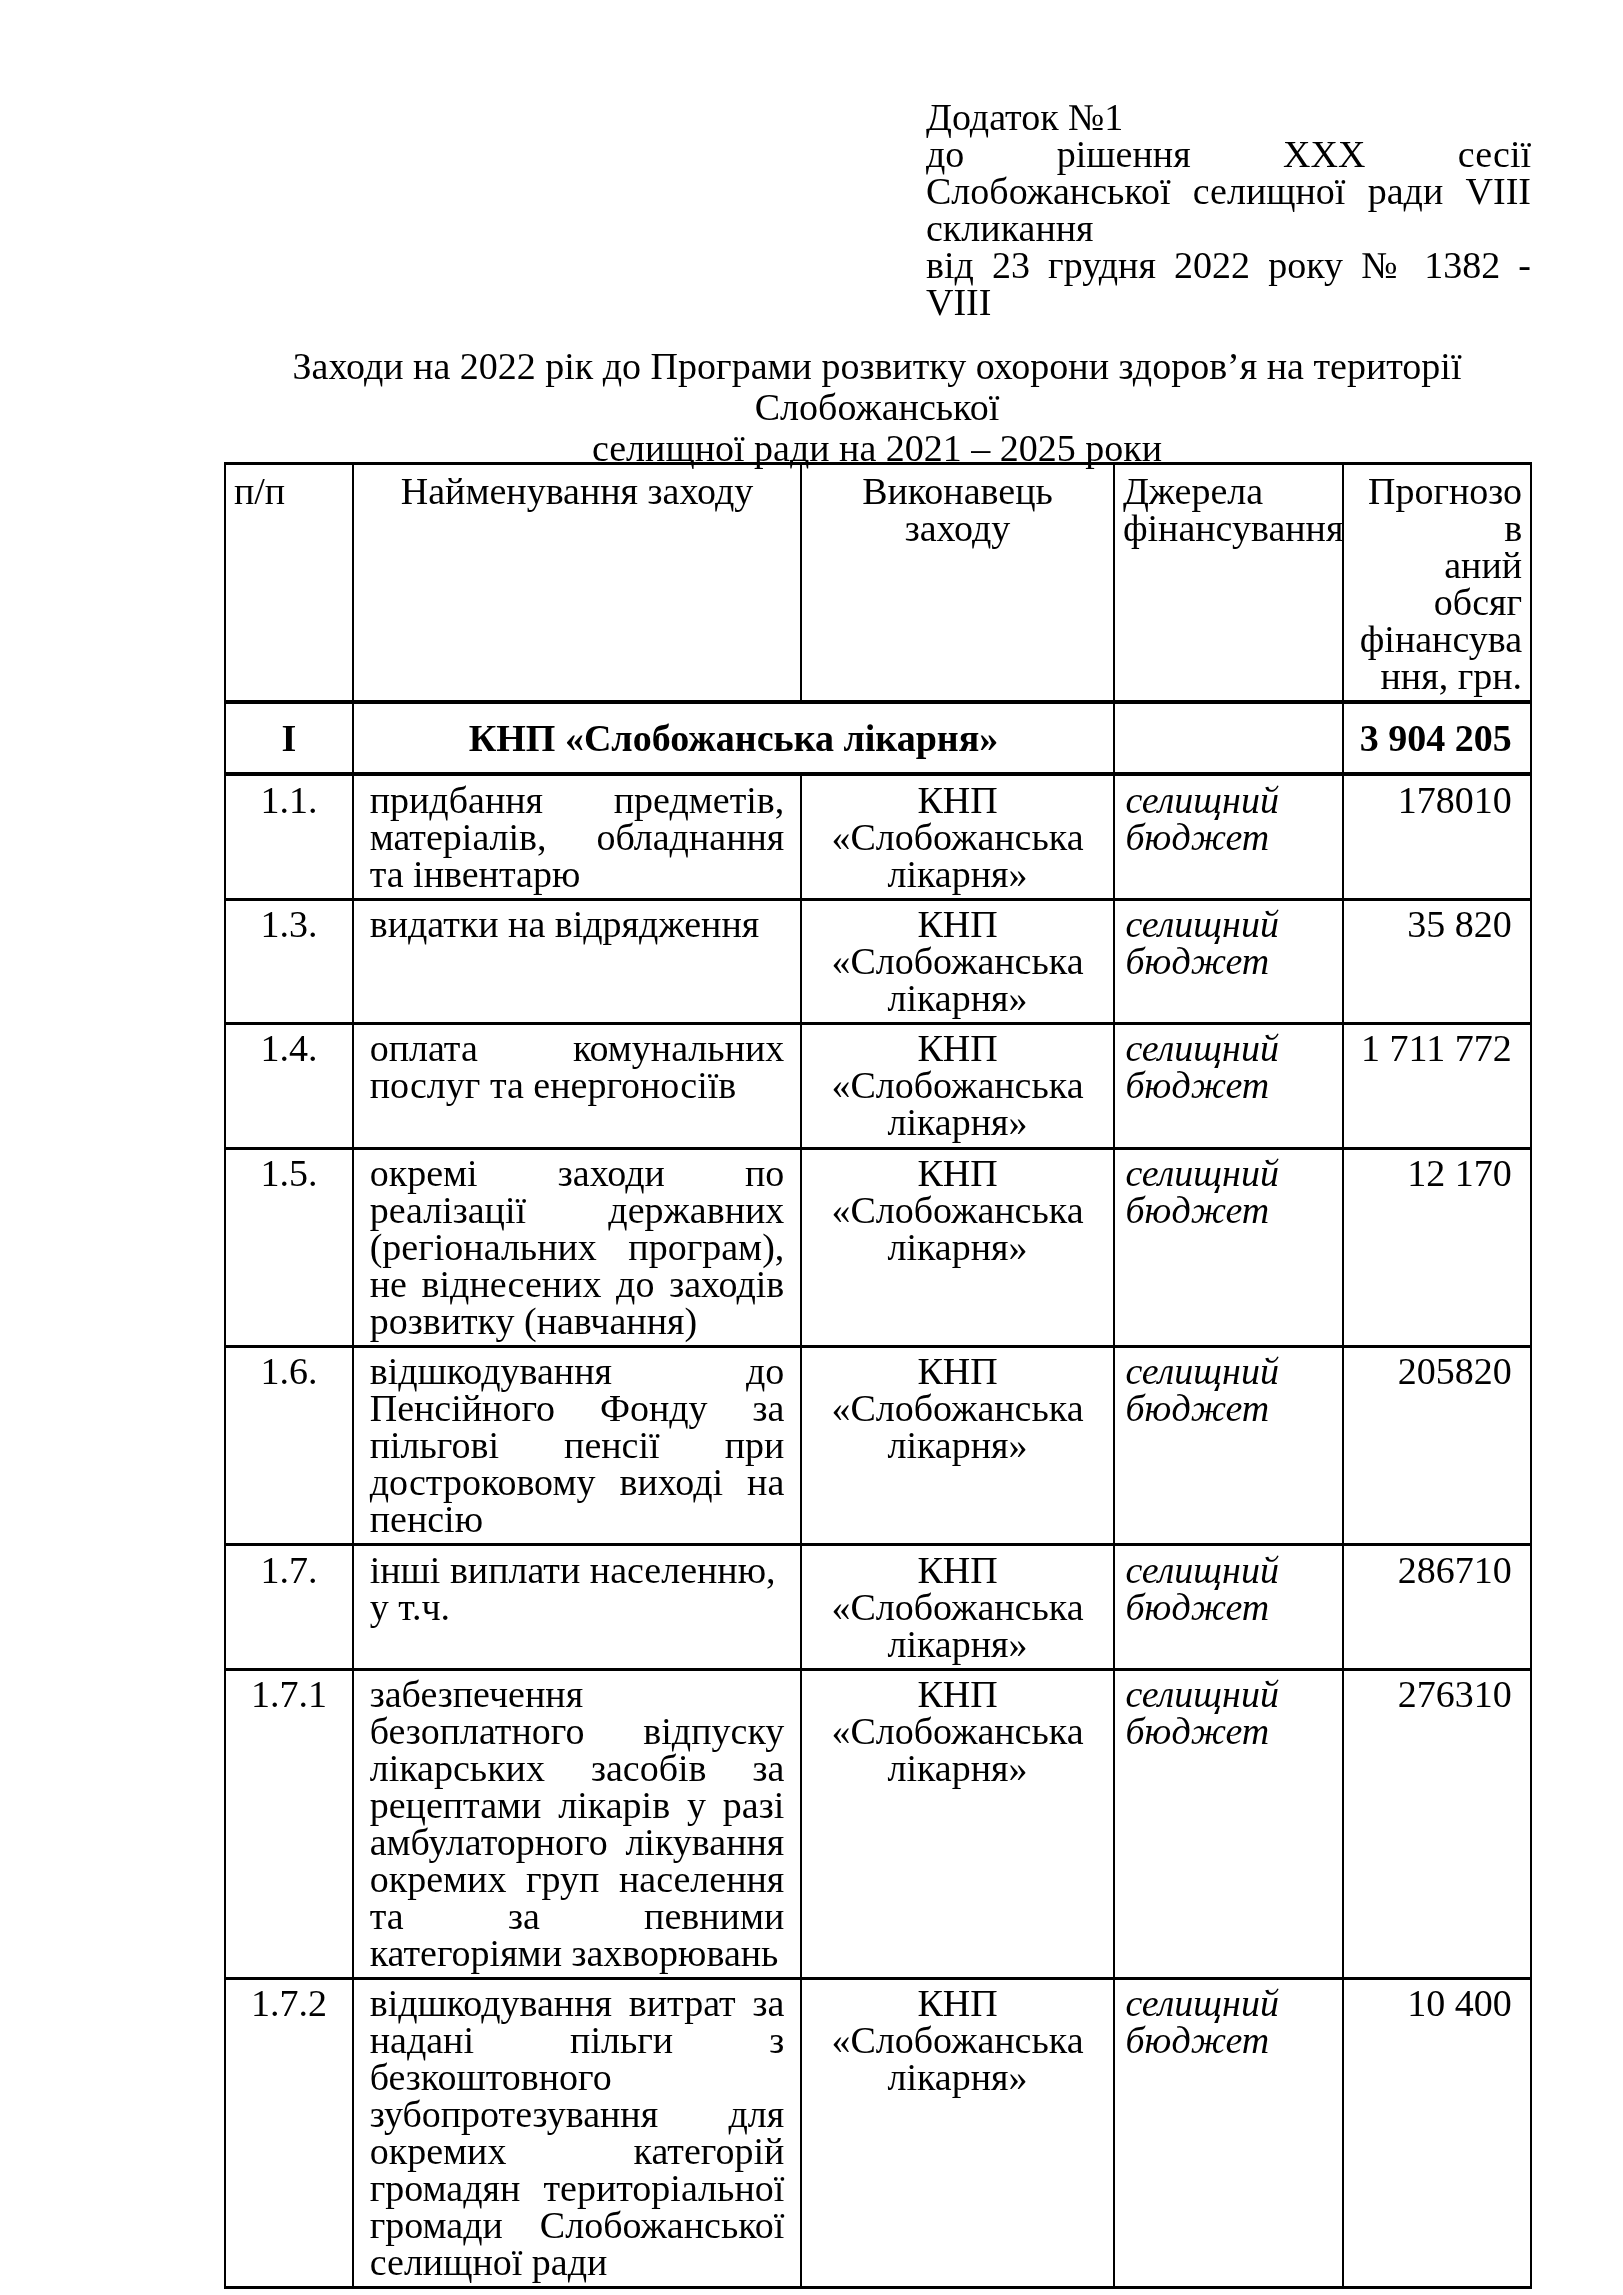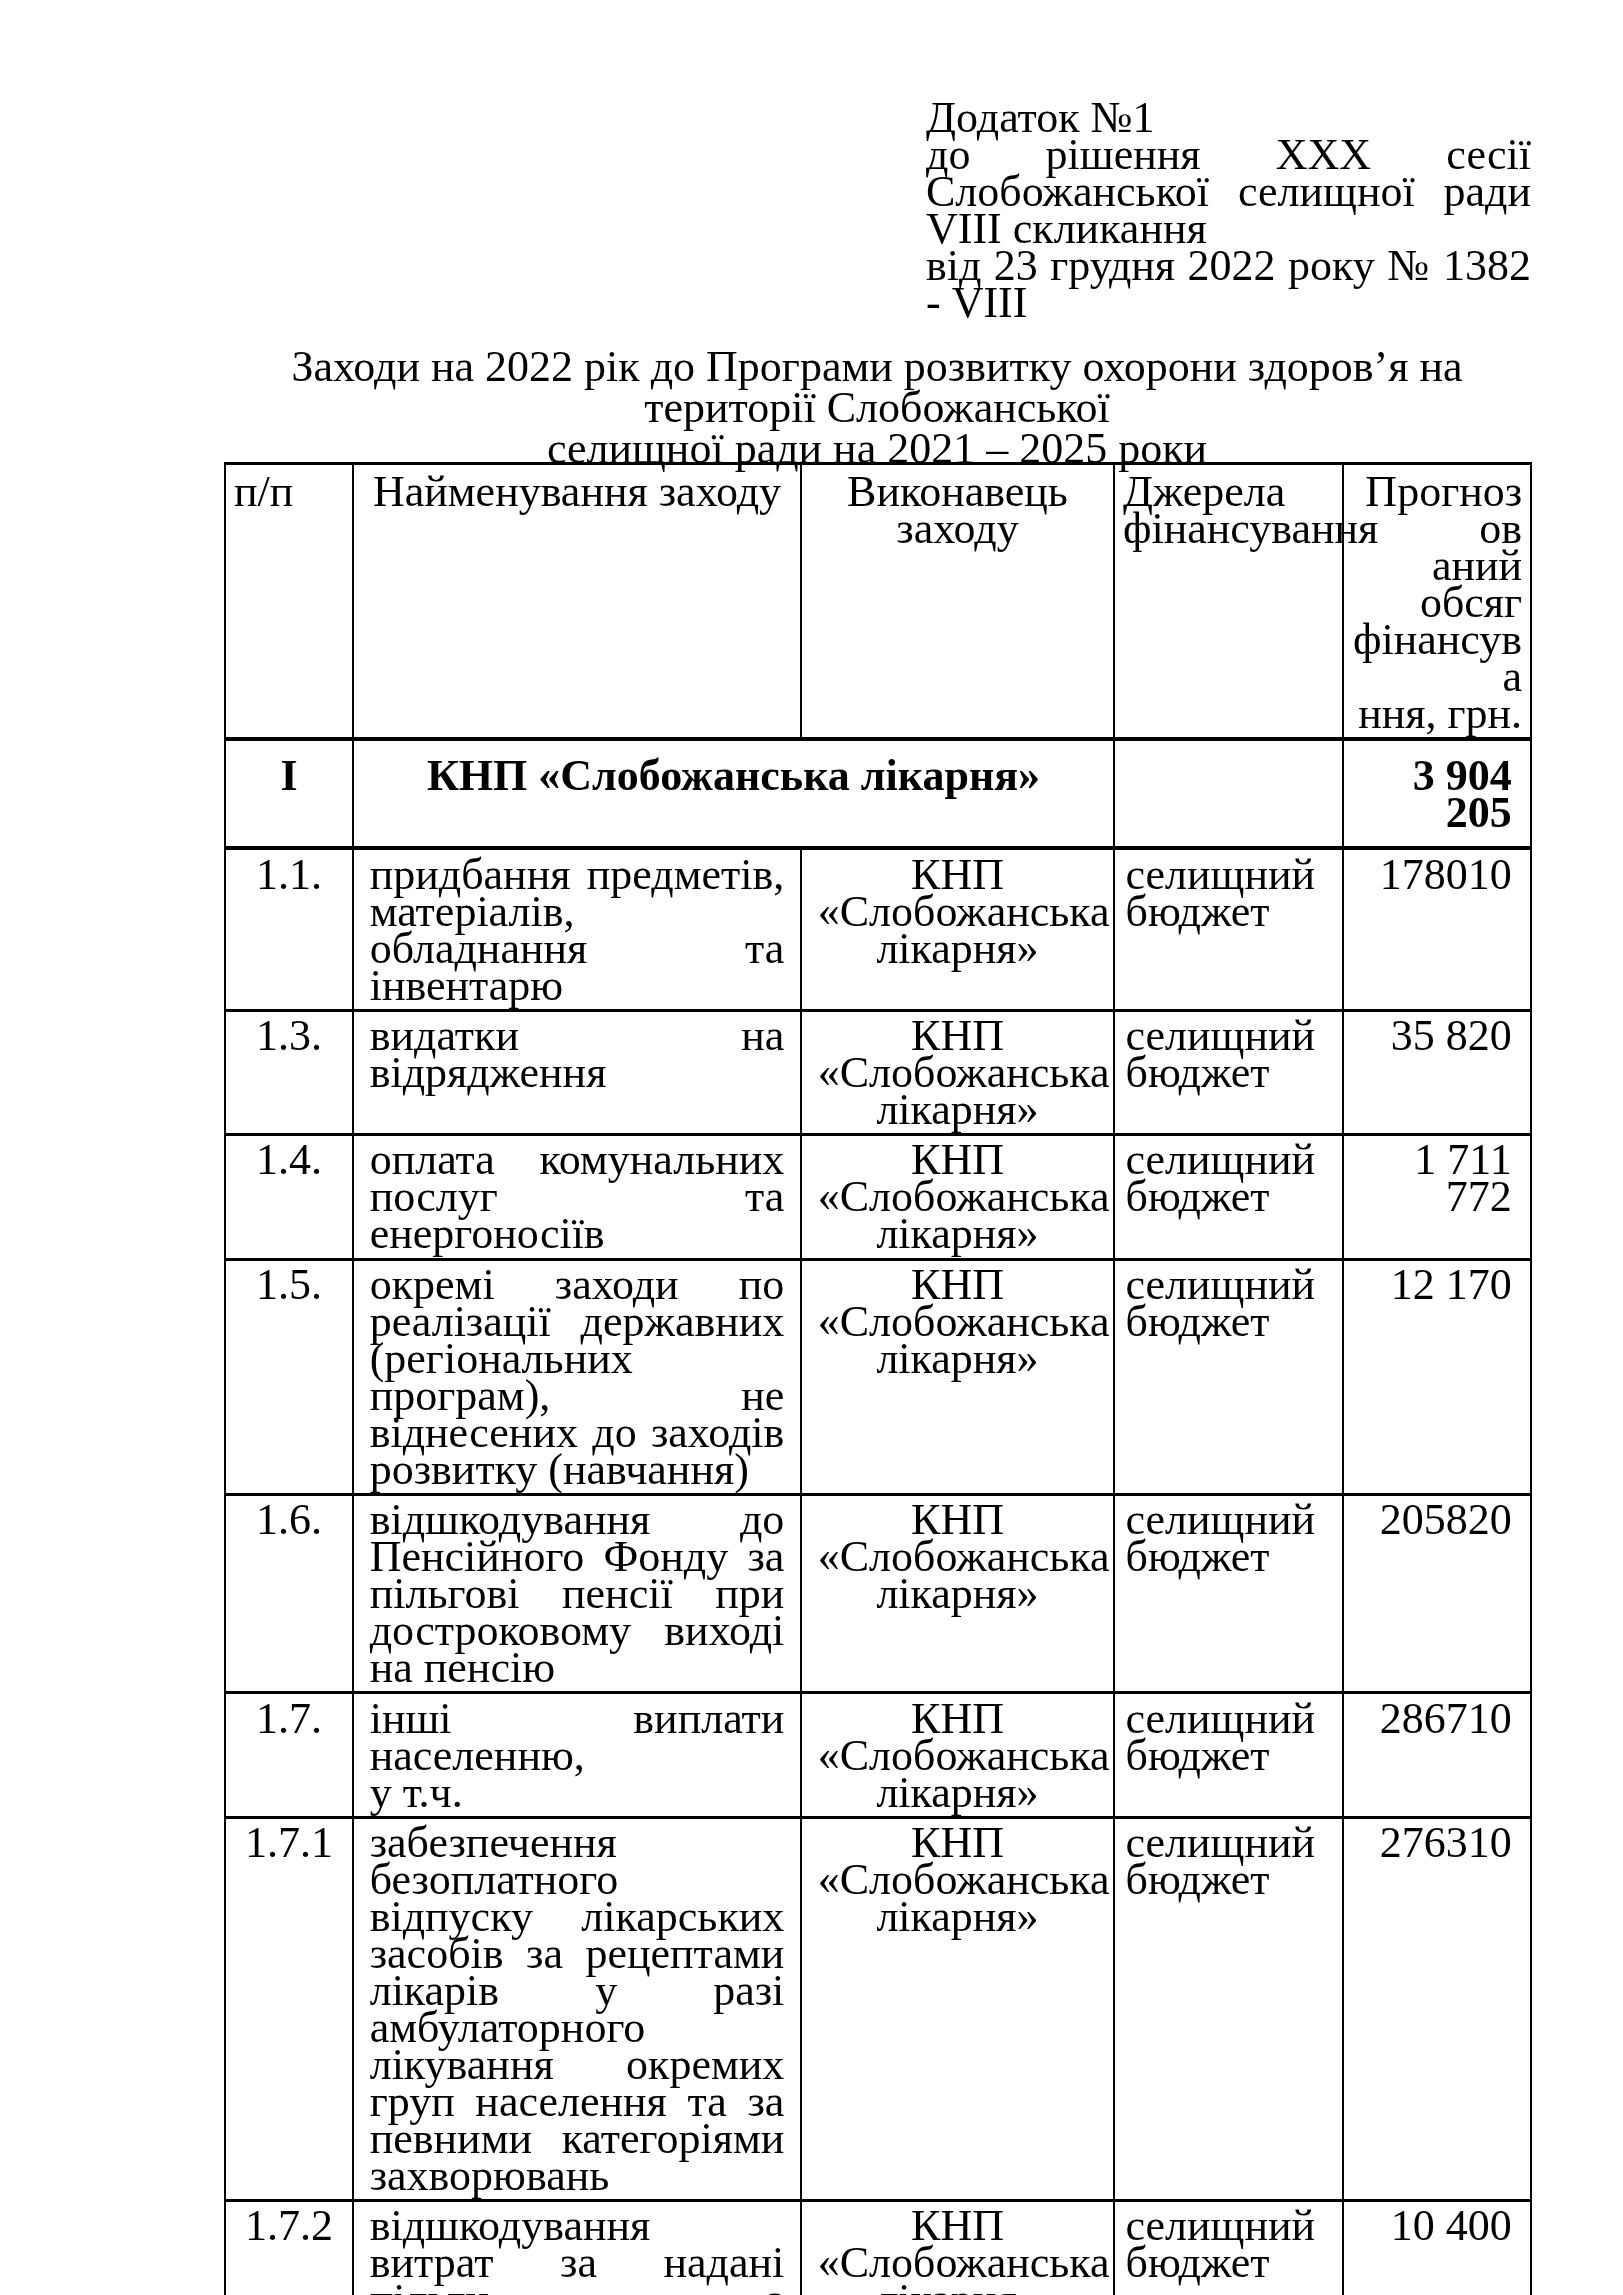--- a/index.html
+++ b/index.html
@@ -4,21 +4,21 @@
 <style>
   html, body { margin: 0; padding: 0; background: #e8e8e8; }
   .page {
     position: relative;
     width: 1623px;
     height: 2295px;
     margin: 0 auto;
     background: #ffffff;
     color: #000000;
     font-family: "Liberation Serif", "DejaVu Serif", serif;
-    font-size: 44px;
+    font-size: 38px;
     line-height: 37px;
     overflow: hidden;
   }
   .annex {
     position: absolute;
     left: 926px;
     top: 99px;
     width: 605px;
     text-align: justify;
     white-space: pre-line;
@@ -52,21 +52,21 @@
   }
   thead th { border-bottom-width: 4.6px; white-space: pre-line; padding-top: 7.9px; }
   th.h-num   { text-align: left; }
   th.h-name  { text-align: center; }
   th.h-exec  { text-align: center; }
   th.h-src   { text-align: left; margin-left: 20px; }
   th.h-amt   { text-align: right; overflow-wrap: break-word; font-family: Liberation Serif, serif; }
   td.c-num  { text-align: center; }
   td.c-name { text-align: justify; white-space: pre-line; padding: 5.2px 15.7px; }
   td.c-exec { text-align: center; padding: 5.2px 15.7px; }
-  td.c-src  { text-align: left; padding-left: 10.5px; }
+  td.c-src  { text-align: left; padding-left: 10.5px; font-style: italic; }
   td.c-amt  { text-align: right; padding-right: 18.3px; margin-left: 26px; }
   tr.section-row td { font-weight: bold; border-bottom-width: 4.6px; padding-top: 15.7px; padding-bottom: 15.7px; }
   tr.section-row td.sec-name { text-align: center; white-space: normal; }
 </style>
 </head>
 <body>
 
 <div class="page">
 
   <div class="annex">Додаток №1

